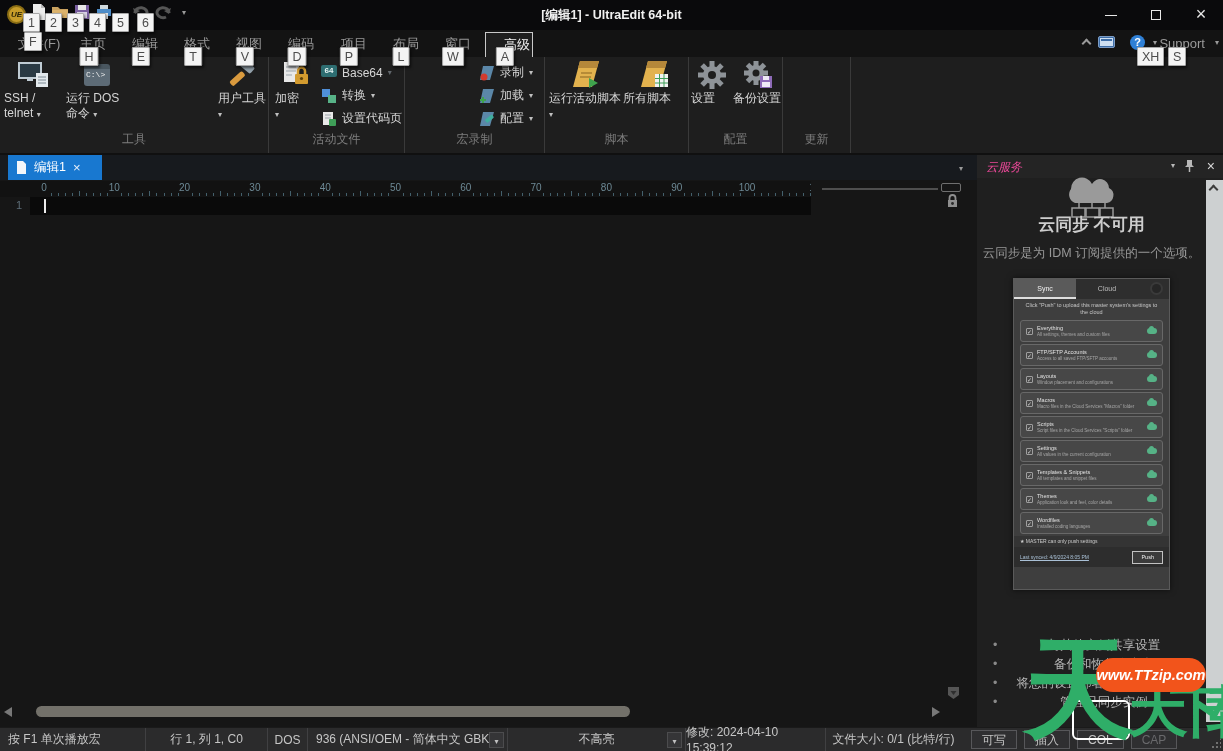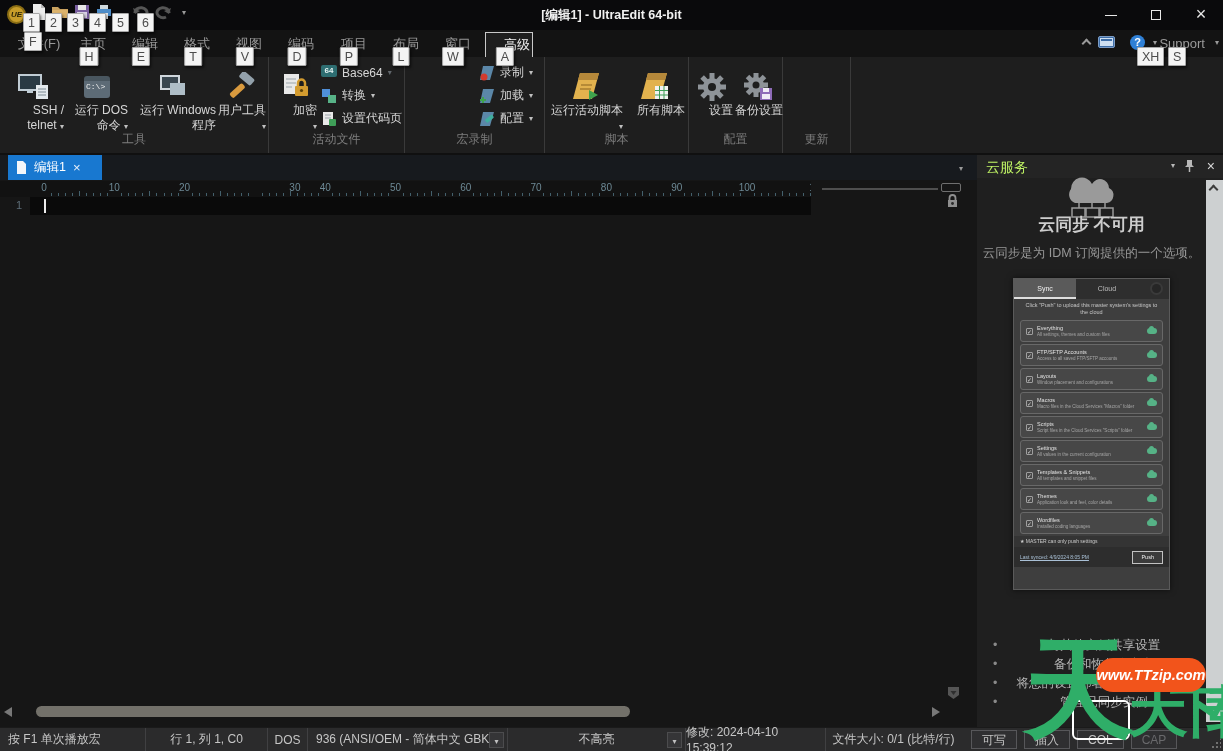--- a/index.html
+++ b/index.html
@@ -40,21 +40,21 @@
 
   
   .keytip { position:absolute; z-index:99; background:#f4f4f4; border:1px solid #a8a8a8; border-radius:1px;
             box-shadow:1px 2px 3px rgba(0,0,0,.6); color:#4c4c4c; font-size:12.5px; height:19px; line-height:18px;
             min-width:14px; padding:0 4px; text-align:center; }
 
   
   .ribbon { position:absolute; left:0; top:57px; width:100%; height:98px; background:#1e1e1e; border-bottom:2px solid #101010; z-index:10; }
   .rgroup { position:absolute; top:0; height:96px; border-right:1px solid #3a3a3a; }
   .rg-label { position:absolute; left:0; right:0; bottom:5px; text-align:center; color:#7d7d7d; font-size:12px; }
-  .rbtn { position:absolute; top:14px; height:74px; text-align:right; cursor:default; }
+  .rbtn { position:absolute; top:2px; height:74px; text-align:left; cursor:default; }
   .ricon { height:32px; display:flex; align-items:center; justify-content:center; }
   .rtxt { font-size:12px; line-height:15px; color:#d6d6d6; }
   .dd { font-size:8px; color:#c0c0c0; }
   .dd::after { content:"▾"; }
   .dim, .dim .dd { color:#61676c; }
   .dim .ricon { opacity:.55; }
   .scol { position:absolute; top:4px; }
   .srow { position:relative; height:23px; display:flex; align-items:center; gap:5px; font-size:12px; color:#d6d6d6; white-space:nowrap; }
   .sicon { width:16px; height:16px; display:inline-flex; }
   .b64 { width:16px; height:12px; background:#2e6e72; color:#e8f4f4; font-size:8px; font-weight:bold; text-align:center; line-height:12px; border-radius:2px; }
@@ -83,21 +83,21 @@
   .glyph { position:absolute; }
   .hscroll { position:absolute; left:0; top:524px; width:944px; height:16px; }
   .harrow { position:absolute; top:3px; width:0; height:0; border-style:solid; }
   .ha-l { left:4px; border-width:5px 8px 5px 0; border-color:transparent #787878 transparent transparent; }
   .ha-r { right:4px; border-width:5px 0 5px 8px; border-color:transparent transparent transparent #787878; }
   .hthumb { position:absolute; left:36px; top:2px; width:594px; height:11px; border-radius:6px; background:#73716a; }
 
   
   .panel { position:absolute; left:977px; top:155px; width:246px; height:572px; background:#1f1f1f; z-index:8; }
   .phead { position:absolute; left:0; top:0; width:100%; height:23px; background:#242424; }
-  .ptitle { position:absolute; left:9px; top:4px; font-size:14px; color:#bef264; }
+  .ptitle { position:absolute; left:9px; top:4px; font-size:12px; color:#ec4899;font-style:italic; }
   .picon { position:absolute; top:6px; color:#b8b8b8; }
   .px::after { content:"×"; font-size:14px; color:#d8d8d8; }
   .pheading { position:absolute; left:0; top:58px; width:229px; text-align:center; color:#cdcdcd; font-size:17px; font-weight:bold; }
   .pdesc { position:absolute; left:0; top:90px; width:229px; text-align:center; color:#989898; font-size:12.5px; }
   .pscroll { position:absolute; right:0; top:25px; width:17px; height:542px; background:#cdd0d1; z-index:45; }
   .pscroll .chev { border-color:#3c3c3c; }
   .bullets { position:absolute; left:14px; top:481px; width:212px;text-align:center; }
   .bullets li { list-style:none; position:relative; padding-left:14px; color:#b6b6b6; font-size:12.5px; line-height:19px; white-space:nowrap; }
   .bullets li::before { content:"•"; position:absolute; left:2px; color:#8a8a8a; }
 
@@ -234,30 +234,20 @@
         <div class="rtxt"><span>SSH /</span><br>
           <span>telnet</span> <span class="dd"></span></div>
       </div>
       <div class="rbtn" style="left:66px;width:62px">
         <div class="ricon">
             <span class="dosface"></span>
           </div>
         <div class="rtxt"><span>运行 DOS</span><br>
           <span>命令</span> <span class="dd"></span></div>
       </div>
-      <div class="rbtn" style="left:130px;width:86px">
-        <div class="ricon">
-          <svg width="32" height="28">
-              <rect x="4" y="3" width="18" height="13" fill="#3a4750" stroke="#cfd6dc" stroke-width="2"></rect>
-              <rect x="13" y="10" width="15" height="12" fill="#aebdc6"></rect>
-            </svg>
-          </div>
-        <div class="rtxt"><span>运行 Windows</span><br>
-          <span>程序</span></div>
-      </div>
       <div class="rbtn" style="left:218px;width:48px">
         <div class="ricon">
           <svg width="30" height="30">
               <rect x="12" y="1" width="15" height="8" rx="2" transform="rotate(40 18 6)" fill="#93a1ab"></rect>
               <rect x="2" y="16" width="17" height="6" rx="2" transform="rotate(-42 10 19)" fill="#d99a3e"></rect>
             </svg>
           </div>
         <div class="rtxt"><span>用户工具</span><br><span class="dd"></span></div>
       </div>
       <div class="rg-label">工具</div>
@@ -448,21 +438,21 @@
         <span class="rnum" style="left: 184.6px;">20</span>
         <i class="rtick" style="left: 191.63px;"></i>
         <i class="rtick" style="left: 198.66px;"></i>
         <i class="rtick" style="left: 205.69px;"></i>
         <i class="rtick" style="left: 212.72px;"></i>
         <i class="rtick t5" style="left: 219.75px;"></i>
         <i class="rtick" style="left: 226.78px;"></i>
         <i class="rtick" style="left: 233.81px;"></i>
         <i class="rtick" style="left: 240.84px;"></i>
         <i class="rtick" style="left: 247.87px;"></i>
-        <span class="rnum" style="left: 254.9px; margin-left: 40px;">30</span>
+        <span class="rnum" style="left: 254.9px;">30</span>
         <i class="rtick" style="left: 261.93px;"></i>
         <i class="rtick" style="left: 268.96px;"></i>
         <i class="rtick" style="left: 275.99px;"></i>
         <i class="rtick" style="left: 283.02px;"></i>
         <i class="rtick t5" style="left: 290.05px;"></i>
         <i class="rtick" style="left: 297.08px;"></i>
         <i class="rtick" style="left: 304.11px;"></i>
         <i class="rtick" style="left: 311.14px;"></i>
         <i class="rtick" style="left: 318.17px;"></i>
         <span class="rnum" style="left: 325.2px;">40</span>

